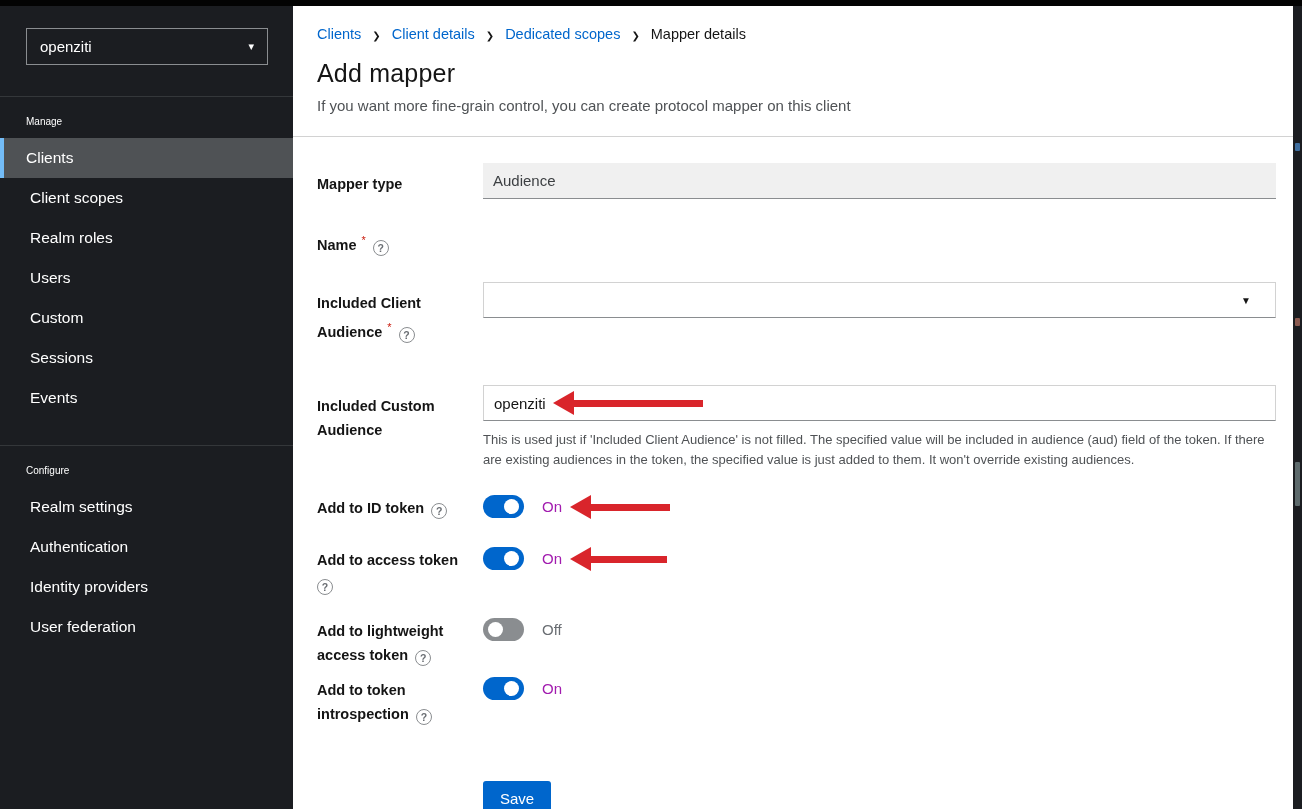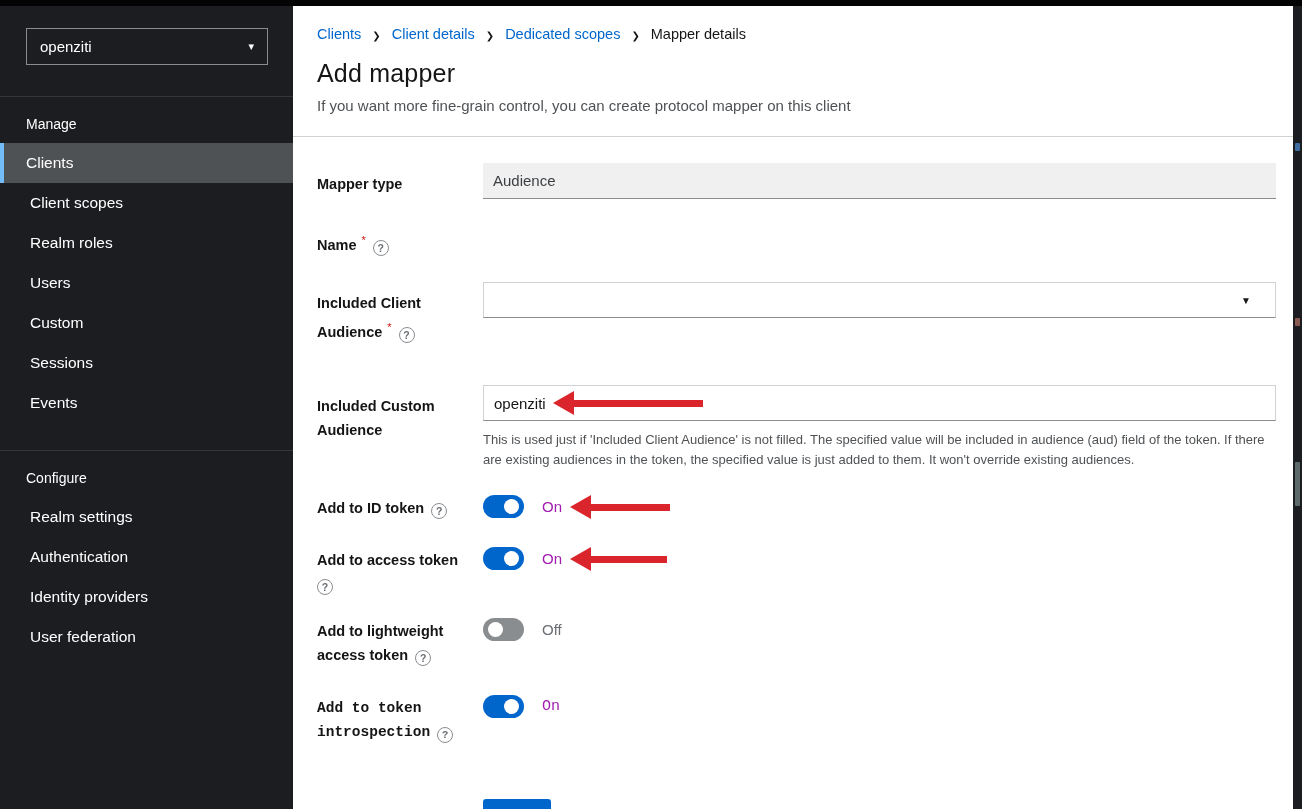--- a/index.html
+++ b/index.html
@@ -35,21 +35,21 @@
   .realm-selector {
     margin:28px 25px 0 26px; height:37px;
     border:1px solid #8a8d90; display:flex; align-items:center;
     justify-content:space-between; padding:0 13px; cursor:pointer;
   }
   .realm-selector .realm-name { font-size:15px; color:#fff; }
   .realm-selector .caret { font-size:11px; color:#fff; }
   .side-divider { border-top:1px solid #34373a; margin-top:31px; }
   .side-divider-2 { border-top:1px solid #34373a; margin-top:27px; }
   .group-title {
-    padding:19px 0 11px 26px; font-size:14px; font-weight:500; color:#fff;
+    padding:19px 0 11px 26px; font-size:10px; font-weight:500; color:#fff;
   }
   .nav-item {
     height:40px; display:flex; align-items:center;
     padding-left:26px; font-size:15.5px; color:#fff; cursor:pointer;
     border-left:4px solid transparent;
   }
   .nav-item.selected {
     background:#4f5255; border-left:4px solid #73bcf7; padding-left:22px;
   }
 
@@ -133,22 +133,22 @@
     font-family:"Liberation Sans", sans-serif;
   }
 
   
   .row-mapper-type { margin-bottom:25px; }
   .row-name { margin-bottom:25px; }
   .row-client-aud { margin-bottom:41px; }
   .row-custom-aud { margin-bottom:25px; }
   .row-toggle-1 { margin-bottom:27px; }
   .row-toggle-2 { margin-bottom:22px; }
-  .row-toggle-3 { margin-bottom:28px; }
-  .row-toggle-4 { margin-bottom:55px;font-family:Liberation Mono, monospace; }
+  .row-toggle-3 { margin-bottom:10px; }
+  .row-toggle-4 { margin-bottom:55px; }
   .two-line-label { line-height:24px; }
 </style>
 </head>
 <body>
 
 <div class="topbar"></div>
 
 <div class="right-strip">
   <div class="mark mark-1"></div>
   <div class="mark mark-2"></div>

